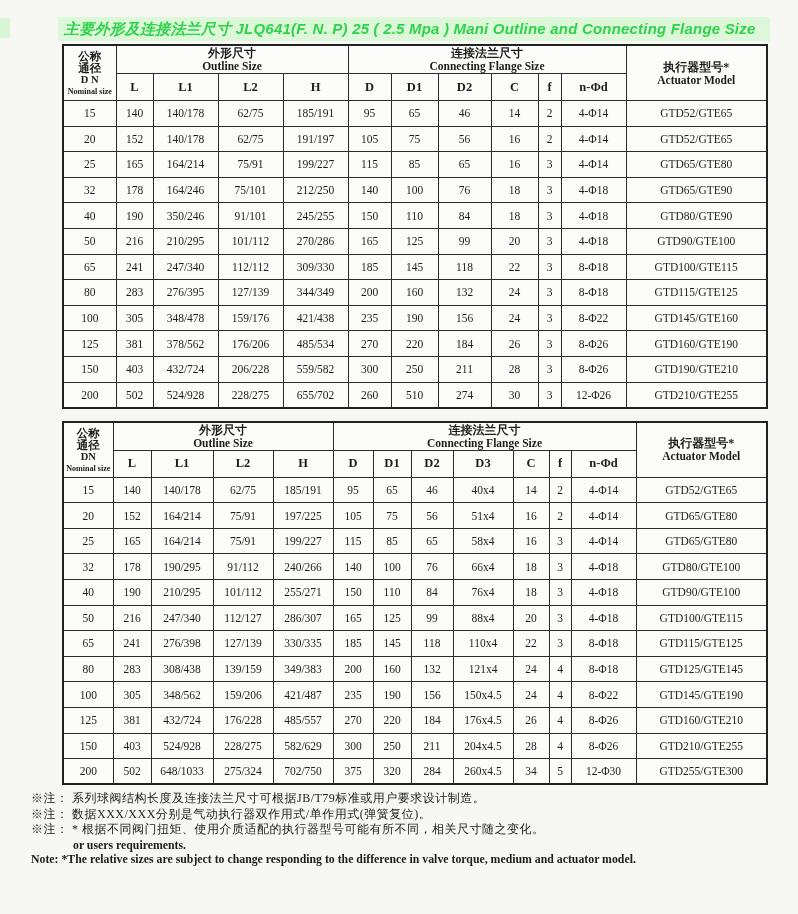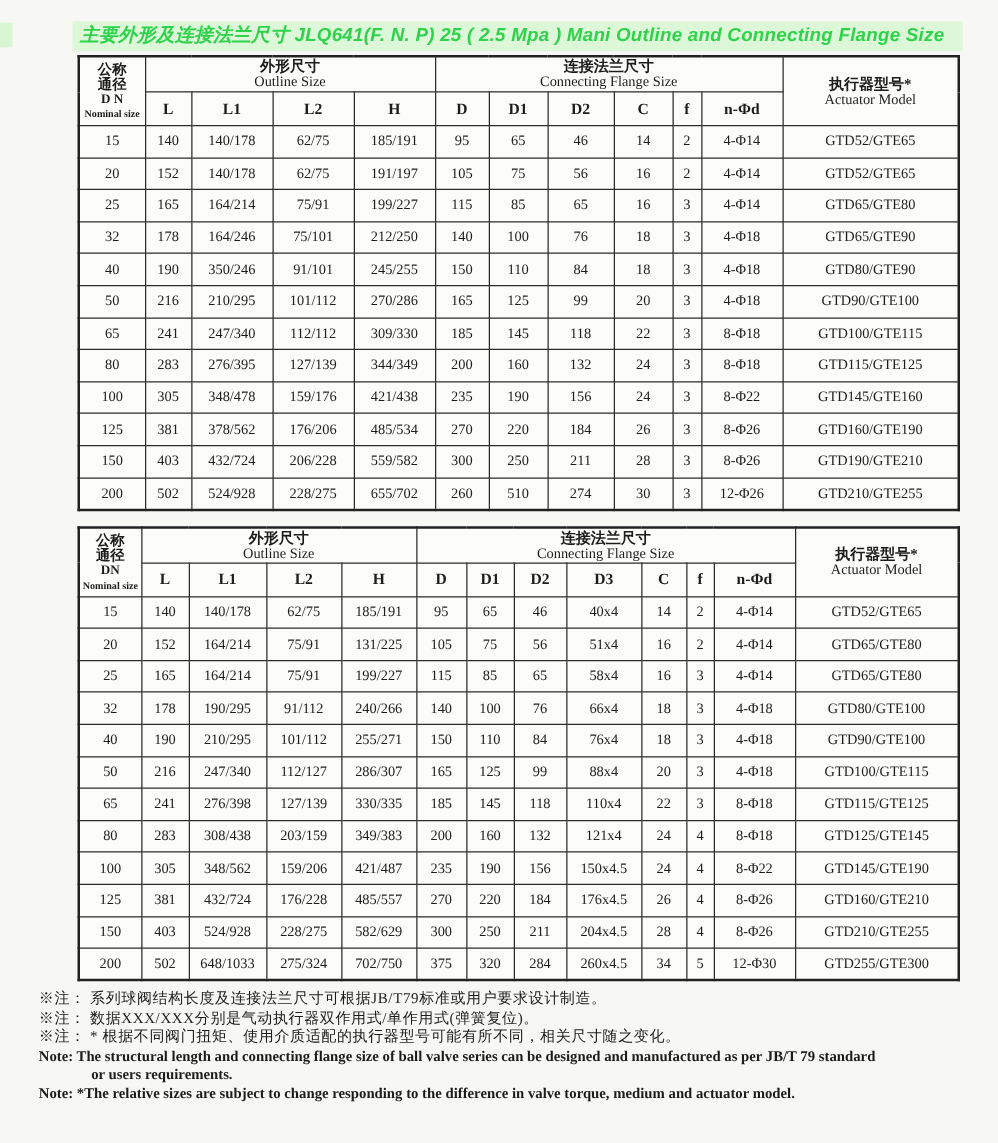--- a/index.html
+++ b/index.html
@@ -40,21 +40,21 @@
   th, td {
     border:1px solid #2b2b2b;
     text-align:center;
     vertical-align:middle;
     overflow:hidden;
     white-space:nowrap;
   }
   table { border:2px solid #222; }
   thead th { font-weight:bold; }
   .hd-zh { font-size:12px; font-weight:bold; line-height:14px; }
-  .hd-en { font-size:11.5px; font-weight:normal; line-height:13px; }
+  .hd-en { font-size:11.5px; font-weight:bold; line-height:13px; }
   .dn-cell { padding:1px 0; }
   .dn-zh { font-size:11.5px; font-weight:bold; line-height:12px; }
   .dn-en { font-size:10.5px; font-weight:bold; line-height:12px; }
   .dn-sm { font-size:8.5px; font-weight:bold; line-height:10px; transform:scale(0.95); }
   tr.subhead th { height:27px; font-size:12.5px; font-weight:bold; }
   tbody td { height:25.6px; font-size:11.5px; }
   .gap { height:9px; }
   .notes { margin:6px 0 0 31px; }
   .note-zh {
     font-size:12px; line-height:15.5px; letter-spacing:0.5px;
@@ -363,21 +363,21 @@
             <td>14</td>
             <td>2</td>
             <td>4-Φ14</td>
             <td>GTD52/GTE65</td>
           </tr>
           <tr>
             <td>20</td>
             <td>152</td>
             <td>164/214</td>
             <td>75/91</td>
-            <td>131/225</td>
+            <td>197/225</td>
             <td>105</td>
             <td>75</td>
             <td>56</td>
             <td>51x4</td>
             <td>16</td>
             <td>2</td>
             <td>4-Φ14</td>
             <td>GTD65/GTE80</td>
           </tr>
           <tr>
@@ -452,21 +452,21 @@
             <td>110x4</td>
             <td>22</td>
             <td>3</td>
             <td>8-Φ18</td>
             <td>GTD115/GTE125</td>
           </tr>
           <tr>
             <td>80</td>
             <td>283</td>
             <td>308/438</td>
-            <td>203/159</td>
+            <td>139/159</td>
             <td>349/383</td>
             <td>200</td>
             <td>160</td>
             <td>132</td>
             <td>121x4</td>
             <td>24</td>
             <td>4</td>
             <td>8-Φ18</td>
             <td>GTD125/GTE145</td>
           </tr>
@@ -531,17 +531,16 @@
             <td>GTD255/GTE300</td>
           </tr>
         </tbody>
     </table>
   </div>
 
   <div class="notes">
       <div class="note-zh">※注： 系列球阀结构长度及连接法兰尺寸可根据JB/T79标准或用户要求设计制造。</div>
       <div class="note-zh">※注： 数据XXX/XXX分别是气动执行器双作用式/单作用式(弹簧复位)。</div>
       <div class="note-zh">※注： * 根据不同阀门扭矩、使用介质适配的执行器型号可能有所不同，相关尺寸随之变化。</div>
-      <div class="note-en">Note: The structural length and connecting flange size of ball valve series can be designed and manufactured as per JB/T 79 standard</div>
       <div class="note-en note-indent">or users requirements.</div>
       <div class="note-en">Note: *The relative sizes are subject to change responding to the difference in valve torque, medium and actuator model.</div>
     </div>
 </div>
 
 </body></html>

